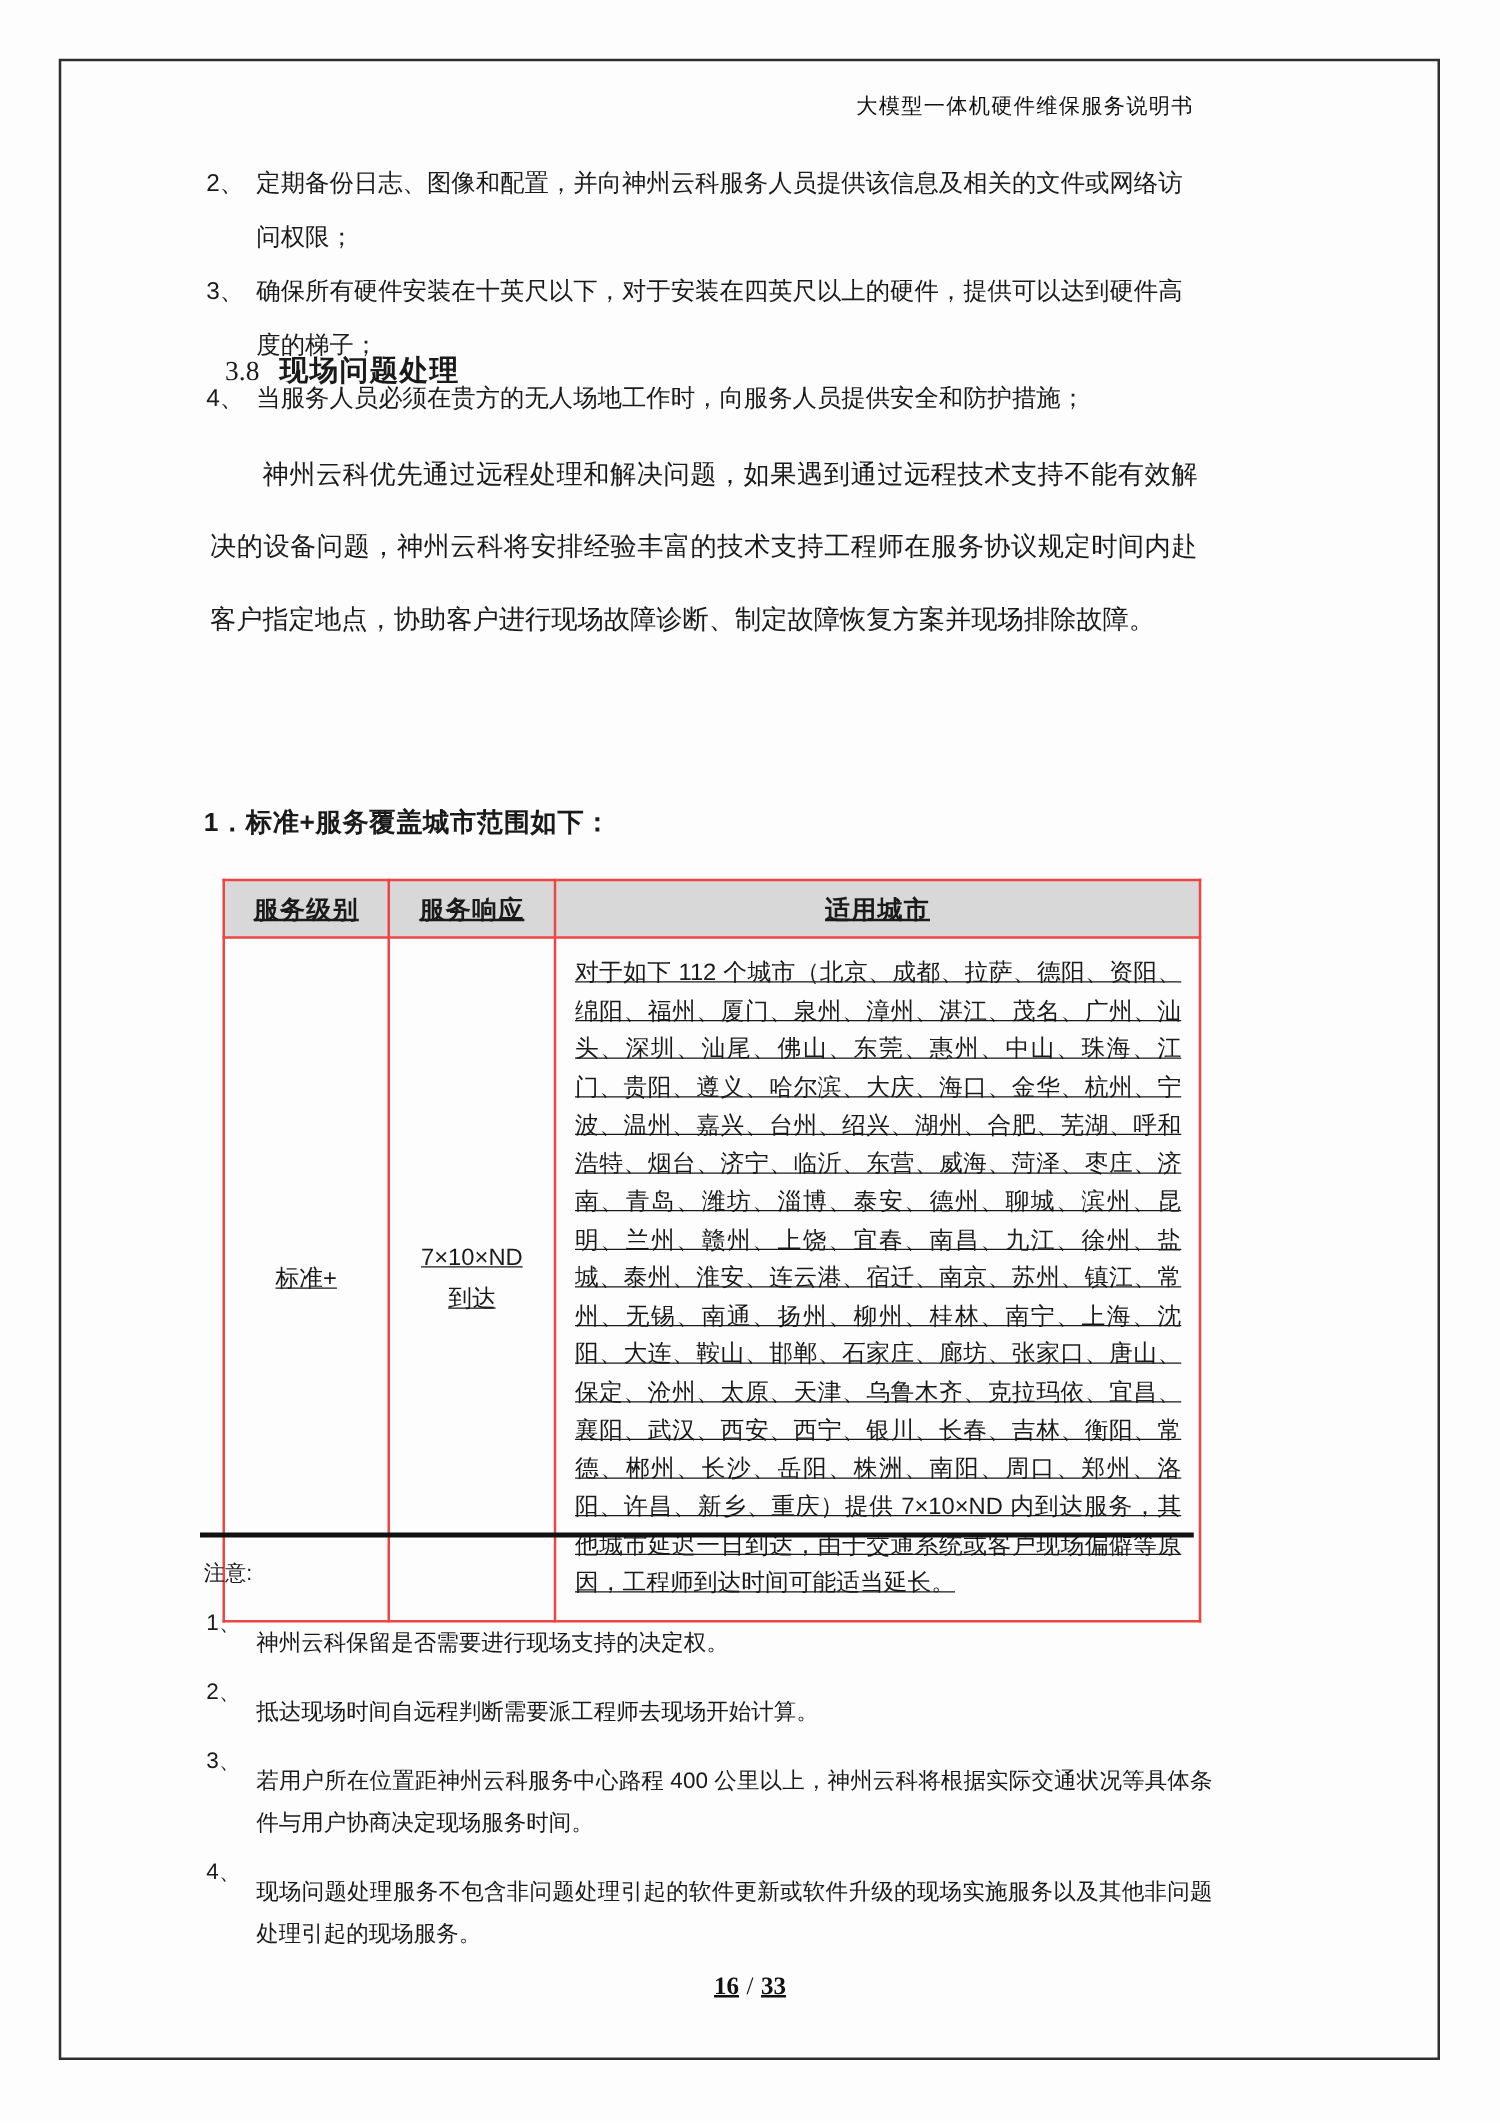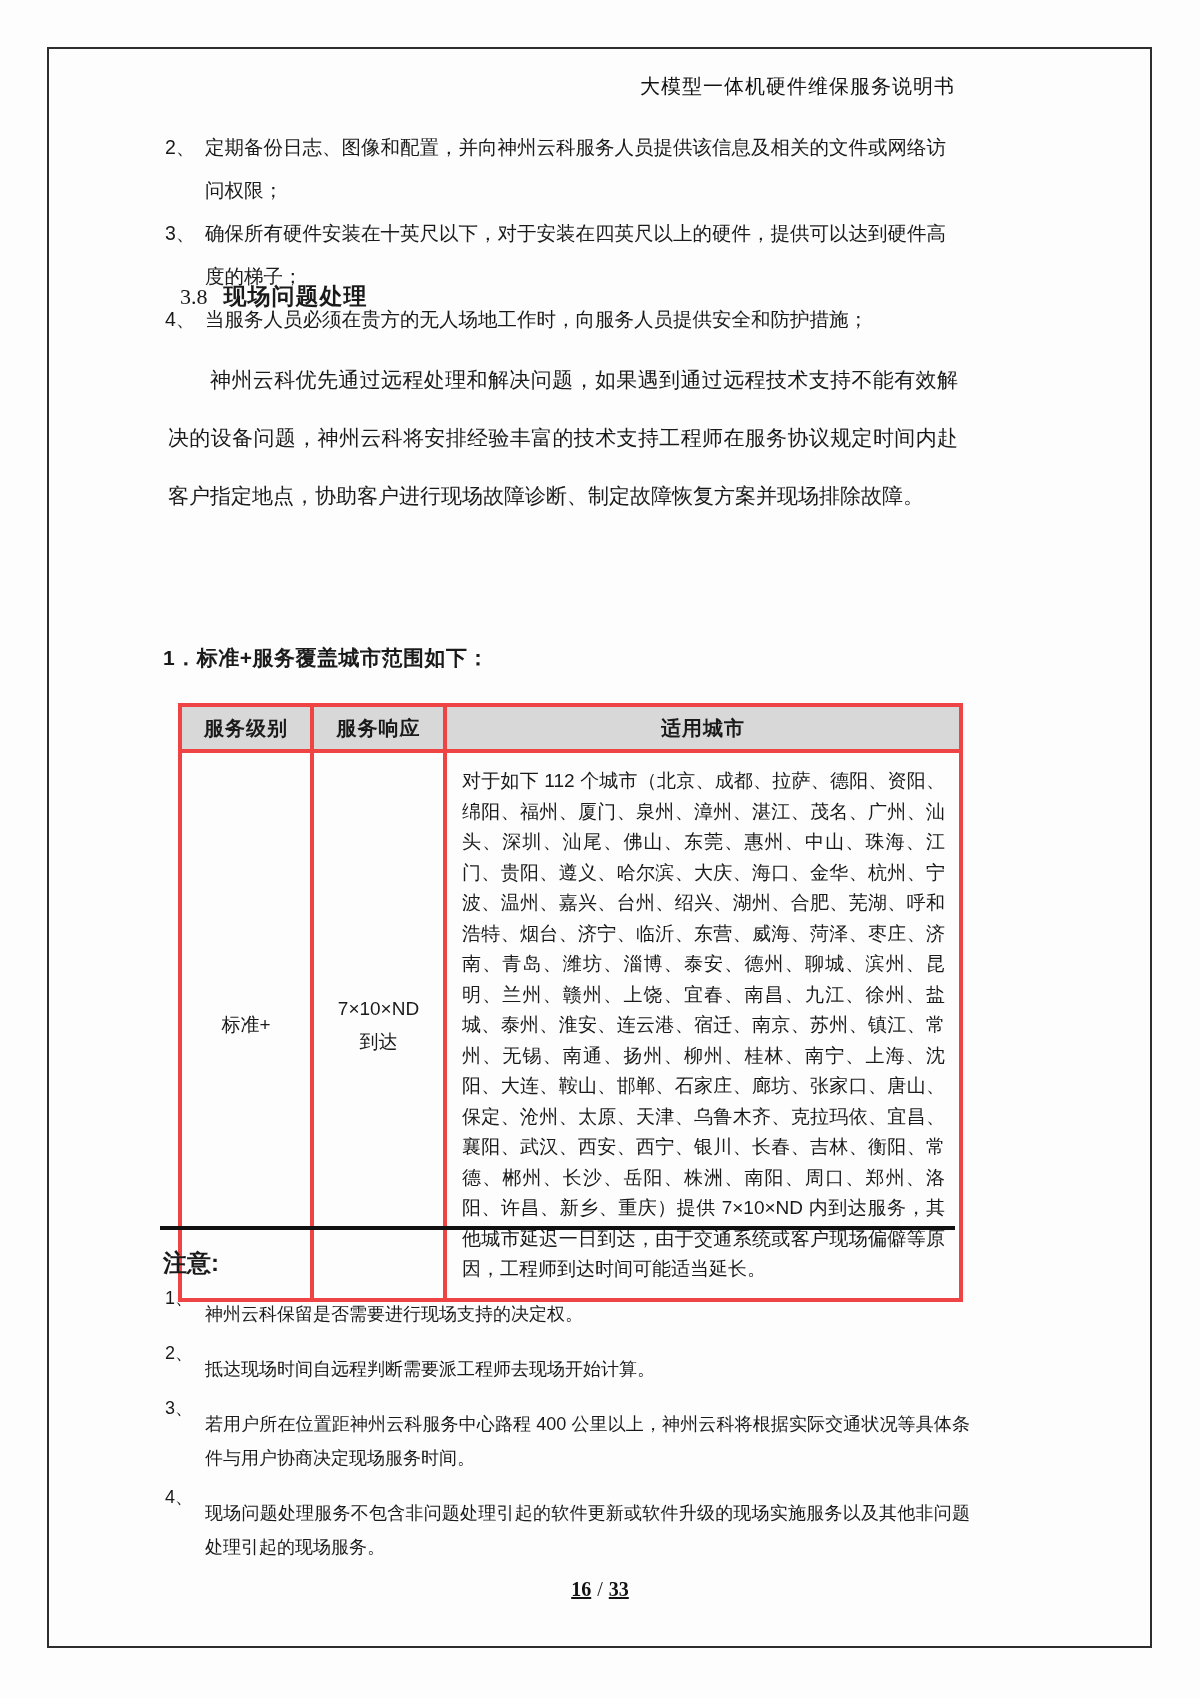--- a/index.html
+++ b/index.html
@@ -7,21 +7,21 @@
   .page {
     position:relative; width:1200px; height:1698px; background:#fdfdfd;
     font-family:"Liberation Sans", sans-serif; color:#1a1a1a; overflow:hidden;
   }
   .frame {
     position:absolute; left:47px; top:47px; width:1105px; height:1601px;
     border:2px solid #2e2e2e;
   }
   .header-title {
     position:absolute; top:73px; right:245px;
-    font-family:Liberation Serif, serif; font-size:20px; color:#111;
+    font-family:Liberation Serif, serif; font-size:17px; color:#111;
     letter-spacing:1px;
   }
   .pre-list { position:absolute; left:165px; top:126px; width:790px; }
   .pre-item { display:flex; line-height:43px; font-size:19.5px; }
   .pre-num  { width:40px; flex:none; }
   .pre-text { flex:1; }
 
   .section-heading { position:absolute; left:180px; top:281px; display:flex; align-items:baseline; }
   .sec-num   { font-family:"Liberation Serif", serif; font-size:22px; }
   .sec-title { font-size:23px; font-weight:bold; margin-left:16px; letter-spacing:1px; }
@@ -36,39 +36,39 @@
   }
   .table-heading {
     position:absolute; left:163px; top:644px;
     font-size:21px; font-weight:bold; letter-spacing:0.5px;
   }
 
   .svc-table {
     position:absolute; left:178px; top:703px; width:781px;
     border-collapse:collapse; table-layout:fixed;
   }
-  .svc-table th, .svc-table td { border:4px solid #ef4444; }
+  .svc-table th, .svc-table td { border:2px solid #ef4444;text-decoration:underline; }
   .svc-table th {
     height:46px; background:#d8d8d8; font-size:20px; font-weight:bold;
     text-align:center; vertical-align:middle; letter-spacing:1px;
   }
   .col-level { width:132px; }
   .col-resp  { width:133px; }
   .col-city  { width:516px; }
   .cell-level, .cell-resp {
     text-align:center; vertical-align:middle; font-size:19px;
   }
   .cell-resp div { line-height:33px; }
   .cell-city {
     padding:13px 14px 13px 15px; font-size:19px; line-height:30.5px;
     text-align:justify; vertical-align:top;
   }
 
   .rule { position:absolute; left:160px; top:1226px; width:795px; height:4px; background:#111; }
-  .notes-heading { position:absolute; left:163px; top:1247px; font-size:24px; font-weight:bold; }
+  .notes-heading { position:absolute; left:163px; top:1247px; font-size:17px; font-weight:normal; }
   .notes { position:absolute; left:165px; top:1281px; width:805px; }
   .note-item { display:flex; font-size:18px; line-height:34px; margin-bottom:5px; }
   .note-num  { width:40px; flex:none; }
   .note-text { flex:1; text-align:justify;margin-top:16px; }
 
   .footer {
     position:absolute; left:0; top:1578px; width:100%; text-align:center;
     font-family:"Liberation Serif", serif; font-size:20px; color:#111;
   }
   .footer .pg { font-weight:bold;text-decoration:underline; }

